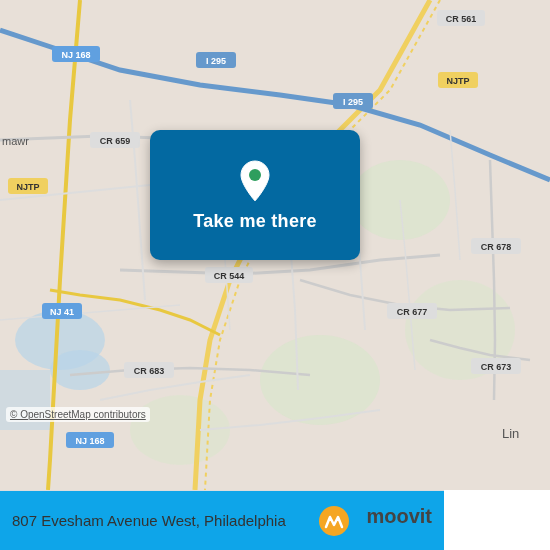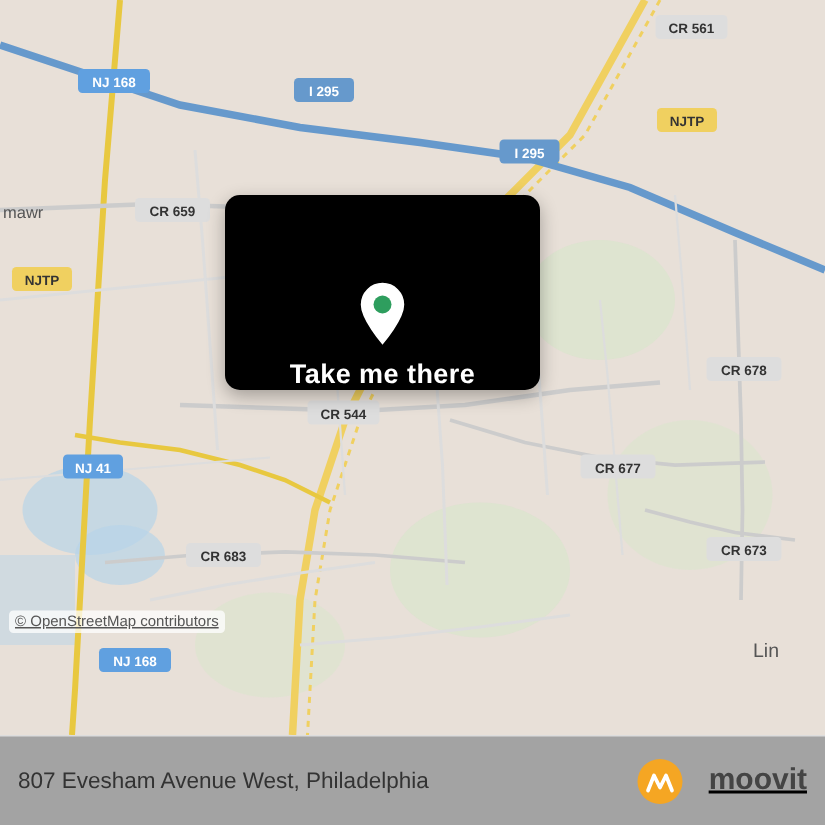--- a/index.html
+++ b/index.html
@@ -27,60 +27,59 @@
       height: 100%;
     }
 
     
     #take-me-there-card {
       position: absolute;
       top: 130px;
       left: 150px;
       width: 210px;
       height: 130px;
-      background-color: #000000;
+      background-color: #0369a1;
       border-radius: 10px;
       display: flex;
       flex-direction: column;
       align-items: center;
-      justify-content: flex-end;
+      justify-content: center;
       gap: 8px;
       cursor: pointer;
       box-shadow: 0 4px 12px rgba(0,0,0,0.3);
     }
 
     #location-pin-icon {
       width: 38px;
       height: 44px;
     }
 
     #take-me-there-label {
       color: #ffffff;
       font-size: 18px;
       font-weight: 600;
       letter-spacing: 0.3px;
     }
 
     #bottom-bar {
-      width: 550px;
+      width: 444px;
       height: 60px;
-      background-color: #a3a3a3;
+      background-color: #0ea5e9;
       display: flex;
       align-items: center;
       padding: 0 12px;
       gap: 10px;
       border-top: 1px solid #ddd;
     }
 
     #moovit-logo {
       display: flex;
-      align-items: center;
+      align-items: flex-start;
       gap: 16px;
       margin-left: auto;
-      text-decoration: underline;
     }
 
     #moovit-logo-icon {
       width: 32px;
       height: 32px;
     }
 
     #moovit-text {
       font-size: 20px;
       font-weight: 700;

